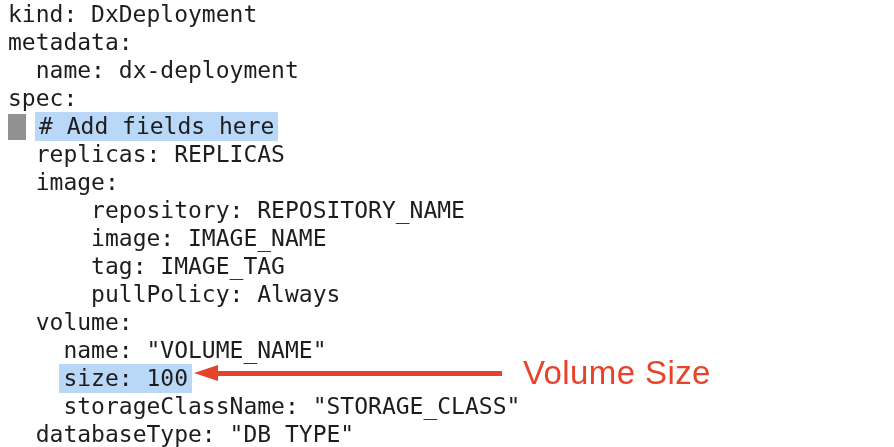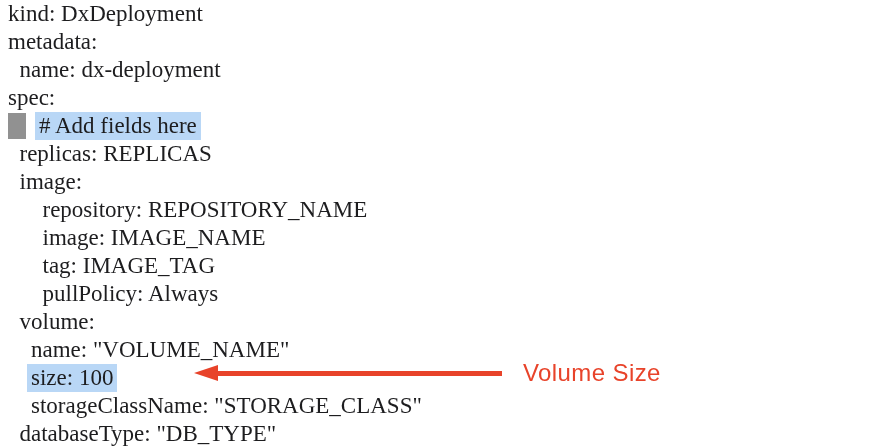--- a/index.html
+++ b/index.html
@@ -14,21 +14,20 @@
   }
   .code-area {
     position: absolute;
     top: 0; left: 0;
     width: 747px;
     padding: 0 4px 0 8px;
     font-size: 23px;
     line-height: 28px;
     color: var(--text, #1d1d1f);
     white-space: pre;
-    font-family: Liberation Serif, serif;
   }
   .code-line {
     height: 28px;
     white-space: pre;
   }
   .highlight {
     background: var(--hl, #b9d7f6);
     padding: 1px 4px 2px 4px;
     margin-left: -4px;
   }
@@ -59,21 +58,21 @@
     top: 371px;
     width: 286px;
     height: 5px;
     background: var(--accent, #e8432a);
   }
   .annotation-label {
     position: absolute;
     left: 523px;
     top: 359px;
     font-family: "Liberation Sans", sans-serif;
-    font-size: 24px;
+    font-size: 33px;
     line-height: 28px;
     letter-spacing: 0.4px;
     color: var(--accent, #e8432a);
     white-space: nowrap;
   }
 </style>
 </head>
 <body>
 
 <div class="page" style="--bg: #ffffff; --text: #1d1d1f; --hl: #b9d7f6; --cursor: #919191; --accent: #e8432a;">

